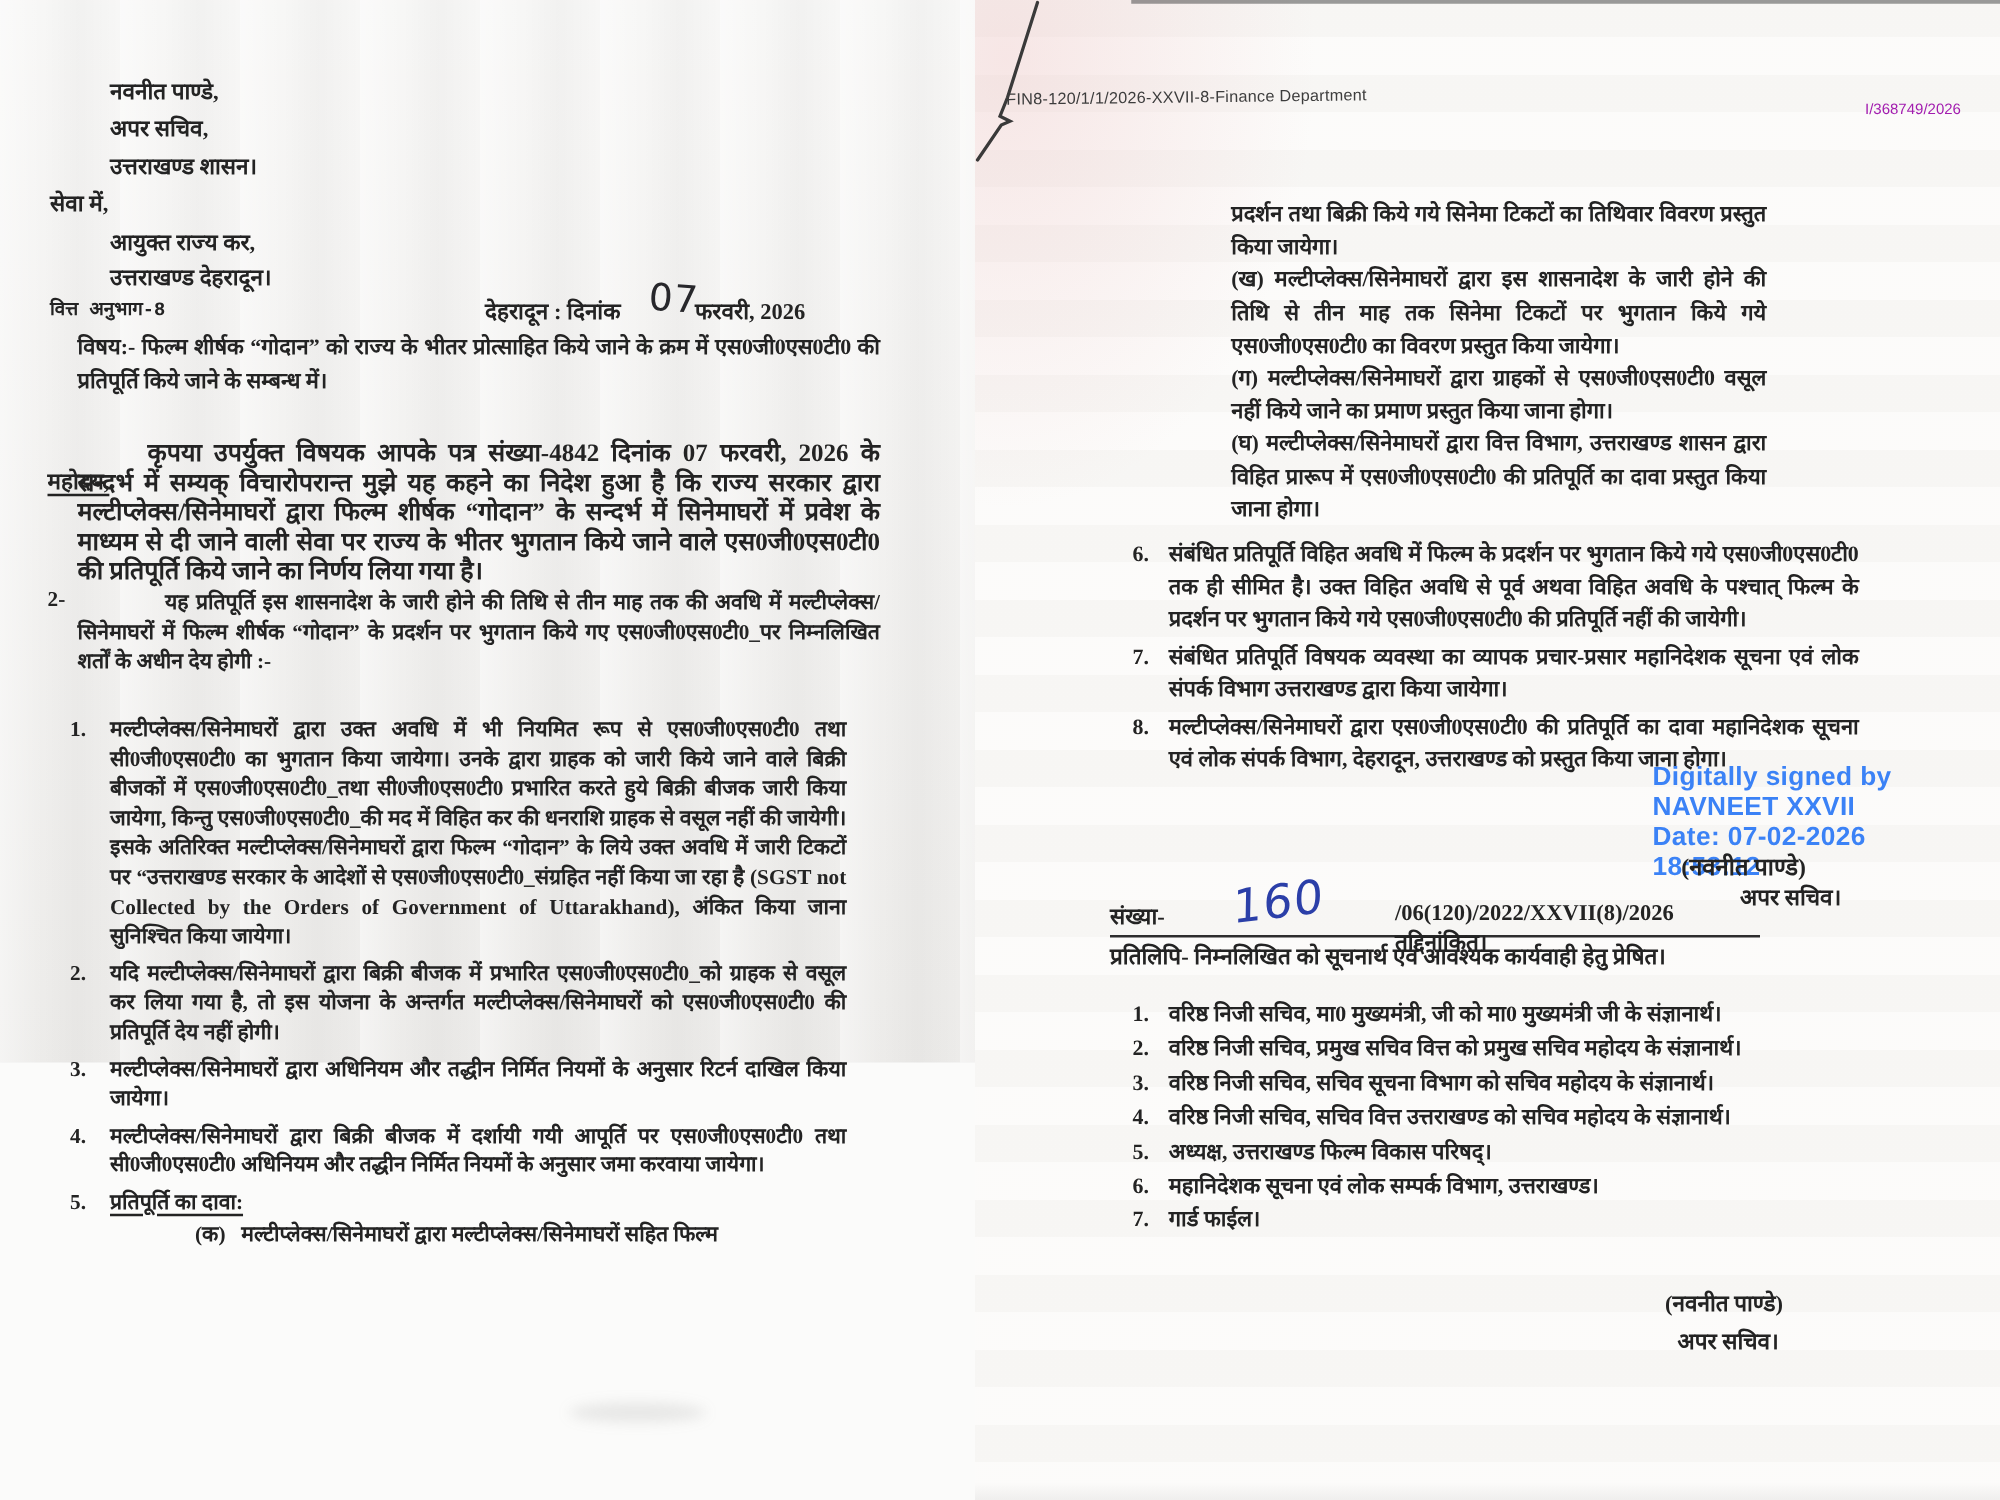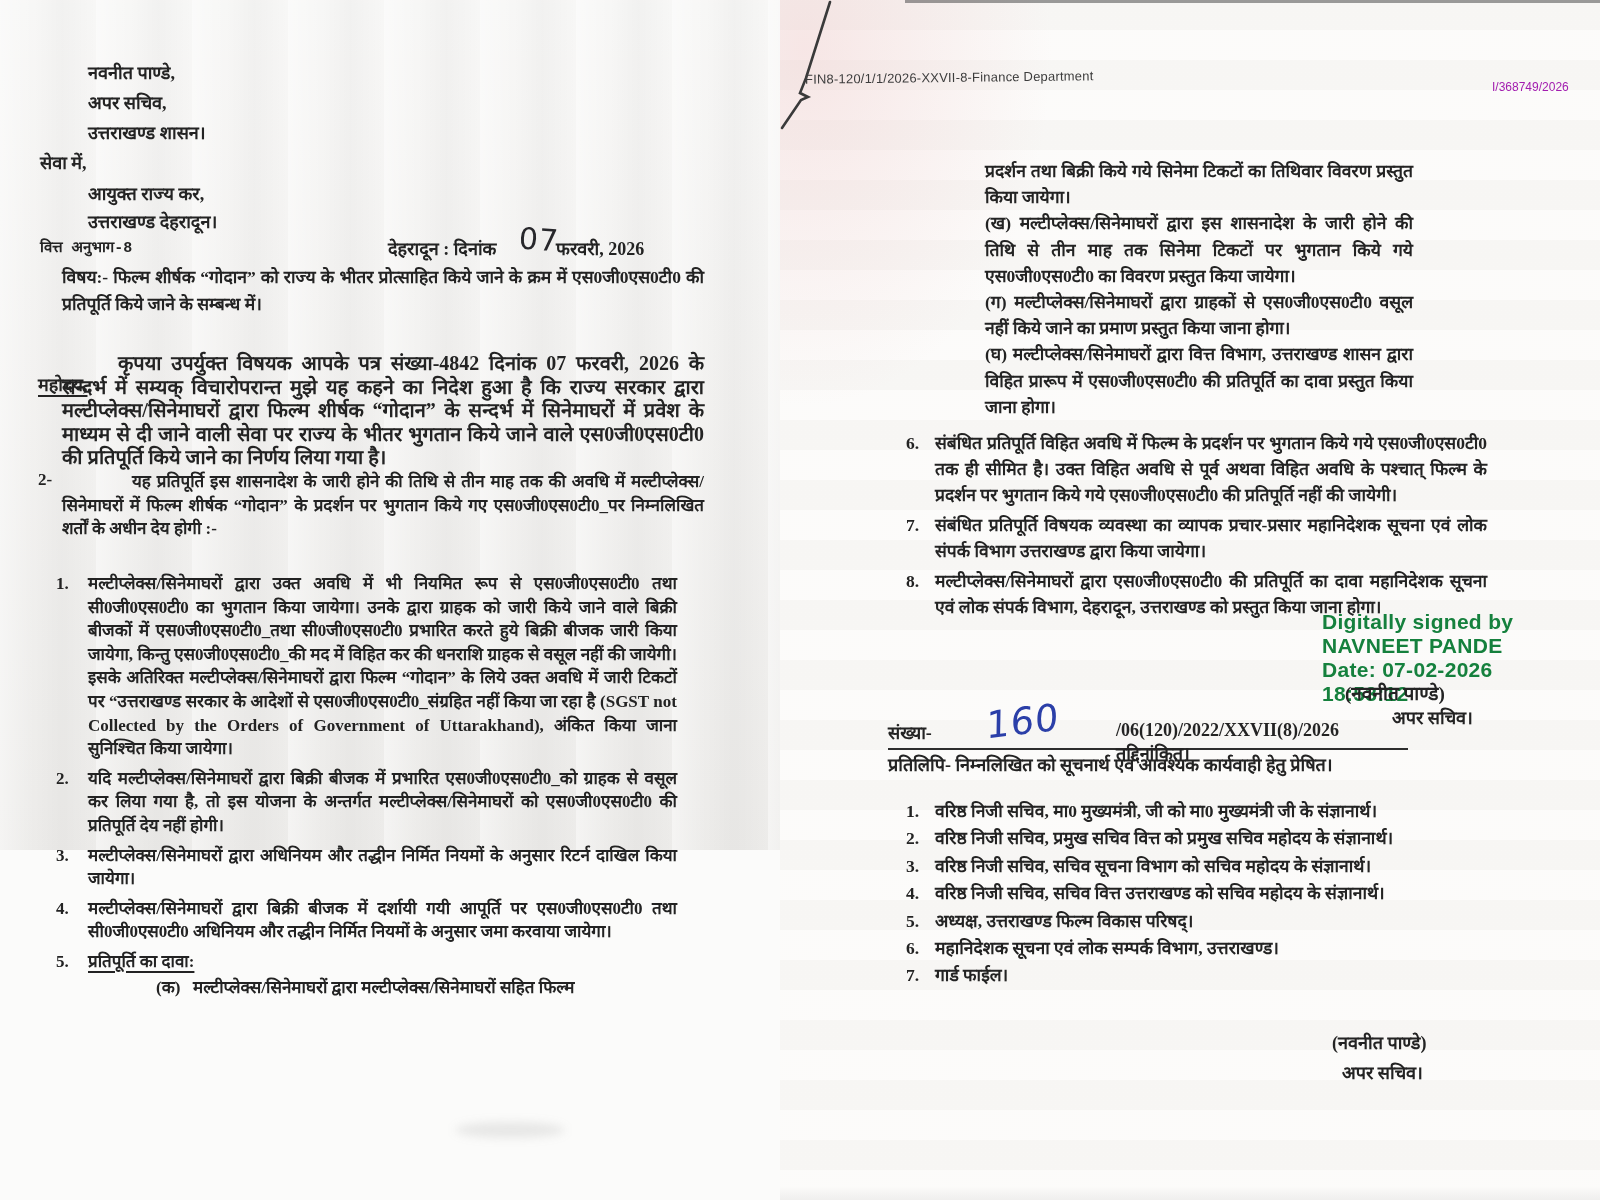--- a/index.html
+++ b/index.html
@@ -62,21 +62,21 @@
   .subitem .slabel{position:absolute;left:68px;top:0;}
 
   
   .p2-filenum{left:805px;top:70px;font-family:"Liberation Sans","DejaVu Sans",sans-serif;font-size:13px;color:#3d3d3d;transform:rotate(-0.7deg);letter-spacing:.2px;}
   .p2-docid{left:1492px;top:80px;font-family:"Liberation Sans","DejaVu Sans",sans-serif;font-size:12px;color:#a21caf;}
   .p2-claimcol{left:985px;top:158px;width:428px;font-size:17.5px;line-height:26.2px;}
   .p2-claimcol .blk{text-align:justify;}
   .p2-list{left:905px;top:430px;width:582px;font-size:17.5px;line-height:26px;}
   .p2-list .li{padding-left:30px;margin-bottom:4px;}
   .dsig{left:1322px;top:610px;font-family:"Liberation Sans","DejaVu Sans",sans-serif;
-        font-size:21px;line-height:24px;font-weight:700;color:#15803d;letter-spacing:.3px;}
+        font-size:21px;line-height:24px;font-weight:700;color:#3b82f6;letter-spacing:.3px;}
   .sig-overlap{left:1345px;top:680px;font-size:19px;}
   .sig-title-1{left:1392px;top:705px;font-size:18px;}
   .numline{left:888px;top:712px;width:520px;height:36px;border-bottom:2.5px solid #2d2d2d;font-size:18px;}
   .numline .prefix{position:absolute;left:0;top:8px;}
   .hw-number{
     position:absolute;left:98px;top:-12px;font-family:"DejaVu Sans",sans-serif;
     font-size:37px;color:#2b3fa8;font-weight:500;transform:rotate(-7deg) skewX(-8deg);letter-spacing:1px;
   }
   .numline .rest{position:absolute;left:208px;top:8px;margin-left:20px;}
   .p2-copyline{left:888px;top:752px;font-size:18px;}
@@ -177,21 +177,21 @@
       <span>संबंधित प्रतिपूर्ति विषयक व्यवस्था का व्यापक प्रचार-प्रसार महानिदेशक सूचना एवं लोक संपर्क विभाग उत्तराखण्ड द्वारा किया जायेगा।</span>
     </div>
     <div class="li">
       <span class="num">8.</span>
       <span>मल्टीप्लेक्स/सिनेमाघरों द्वारा एस0जी0एस0टी0 की प्रतिपूर्ति का दावा महानिदेशक सूचना एवं लोक संपर्क विभाग, देहरादून, उत्तराखण्ड को प्रस्तुत किया जाना होगा।</span>
     </div>
   </div>
 
   <div class="abs dsig">
     <div>Digitally signed by</div>
-    <div>NAVNEET PANDE</div>
+    <div>NAVNEET XXVII</div>
     <div>Date: 07-02-2026</div>
     <div>18:53:12</div>
   </div>
   <div class="abs hi sig-overlap">(नवनीत पाण्डे)</div>
   <div class="abs hi sig-title-1">अपर सचिव।</div>
 
   <div class="abs hi numline">
     <span class="prefix">संख्या-</span>
     <span class="hw-number">160</span>
     <span class="rest">/06(120)/2022/XXVII(8)/2026 तद्दिनांकित।</span>

